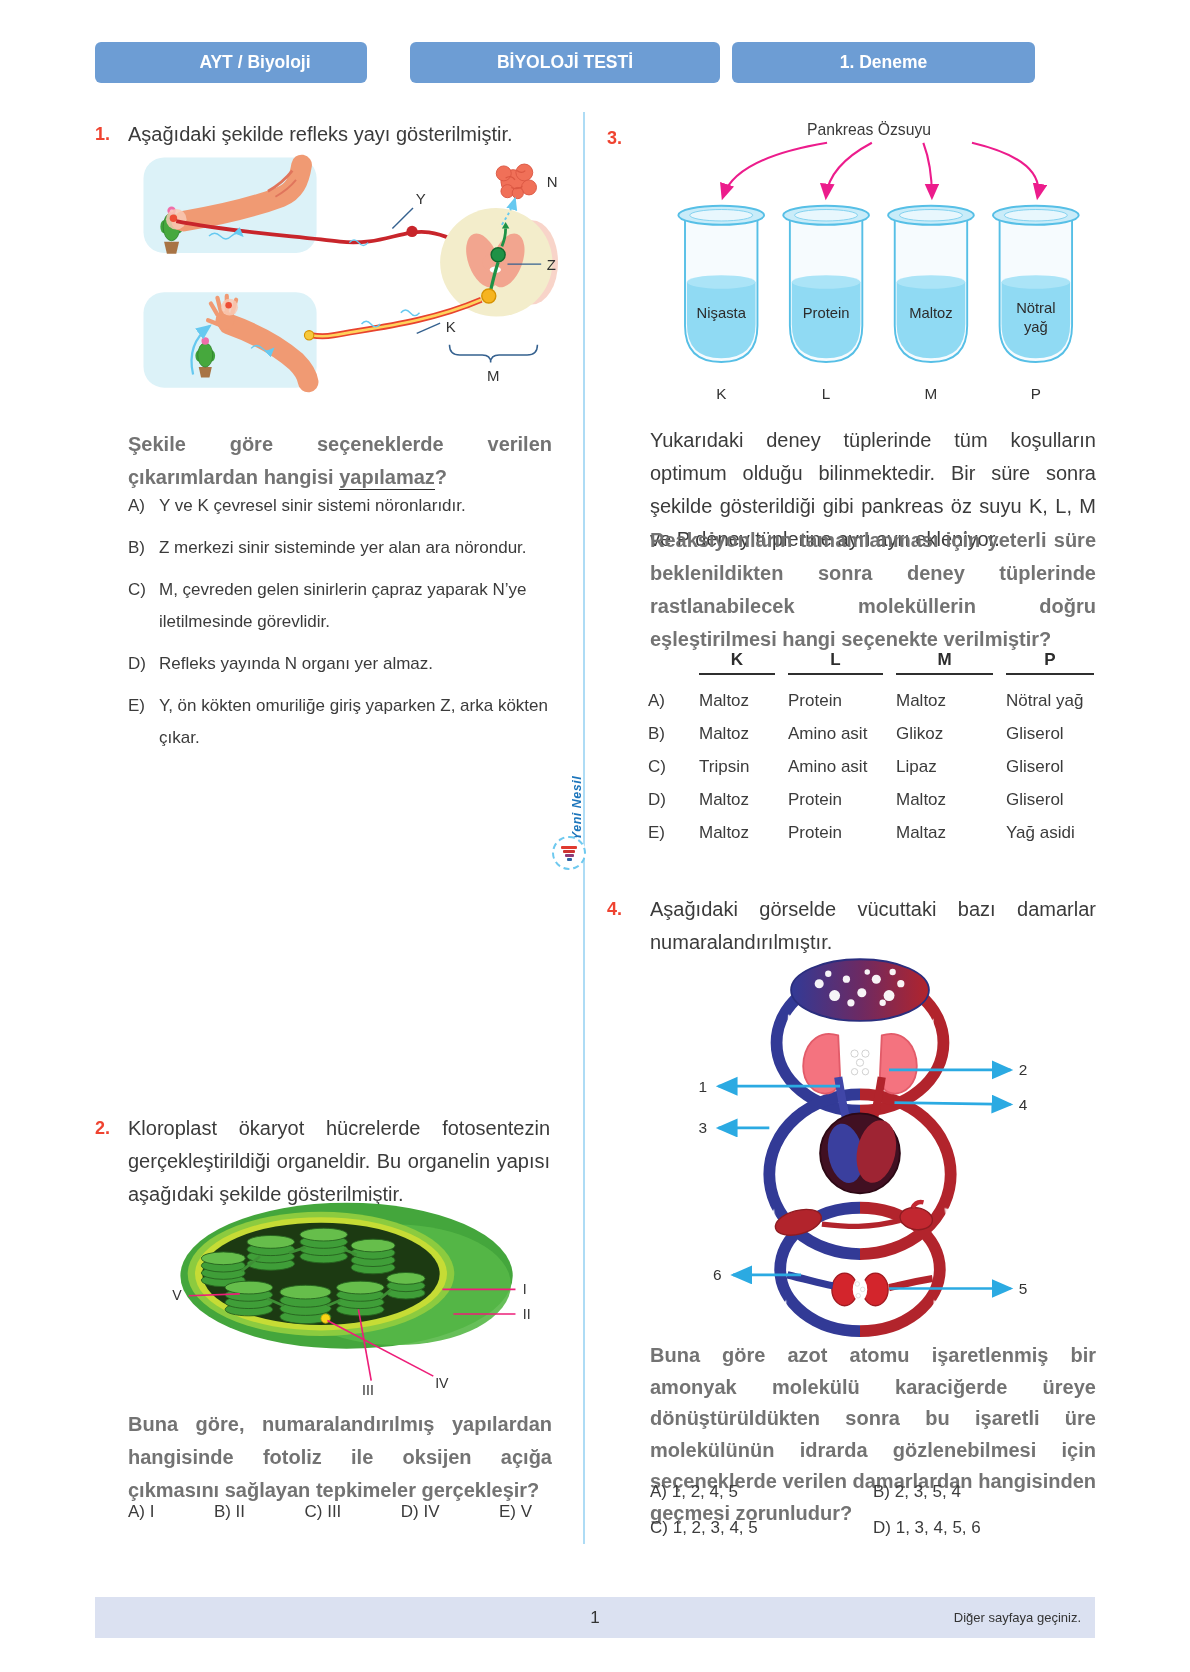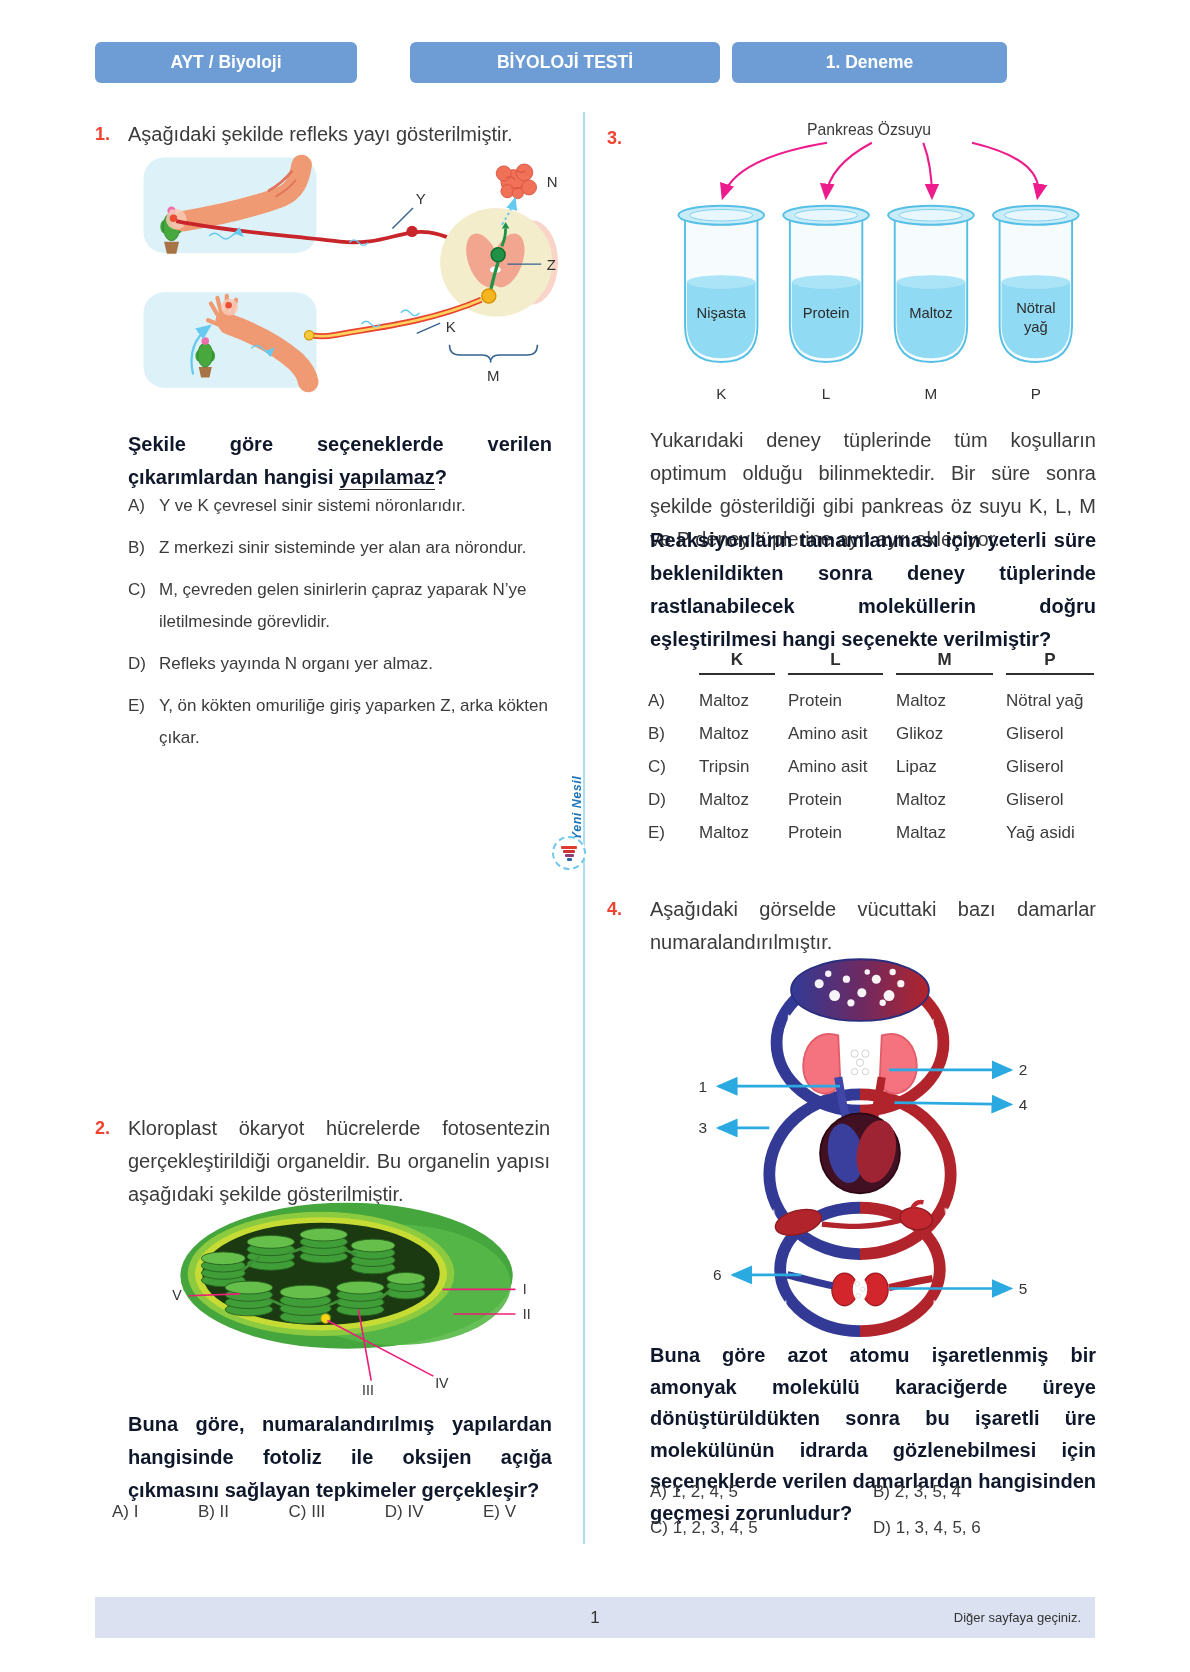--- a/index.html
+++ b/index.html
@@ -8,21 +8,21 @@
     font-family:"Liberation Sans", sans-serif;color:#3b3b3b;overflow:hidden;
   }
   .abs{position:absolute;}
   
   .hdr-box{position:absolute;top:42px;height:41px;background:#6d9dd4;border-radius:6px;
     color:#ffffff;font-weight:bold;font-size:17.5px;text-align:center;line-height:41px;}
   
   .qnum{position:absolute;color:#ef4330;font-weight:bold;font-size:18px;line-height:33px;}
   .para{position:absolute;font-size:20px;line-height:33px;color:#3b3b3b;}
   .jst{text-align:justify;}
-  .bold{font-weight:bold;color:#0f172a;}
+  .bold{font-weight:bold;color:#737373;}
   .uword{border-bottom:1.8px solid #2d2d2d;padding-bottom:1px;}
   
   .optlist{position:absolute;font-size:17px;color:#3b3b3b;}
   .opt{position:relative;padding-left:31px;line-height:32px;margin-bottom:10px;}
   .opt .letter{position:absolute;left:0;top:0;}
   
   .roman-opts{position:absolute;display:flex;justify-content:space-between;font-size:17px;color:#3b3b3b;}
   .roman-opts .ropt{white-space:nowrap;}
   
   .mtable{position:absolute;font-size:17px;color:#3b3b3b;}
@@ -48,23 +48,23 @@
   #footer .pg{position:absolute;left:0;right:0;text-align:center;line-height:41px;font-size:17px;color:#333;}
   #footer .note{position:absolute;right:14px;line-height:41px;font-size:13px;color:#333;}
   svg{display:block;}
   svg text{font-family:"Liberation Sans", sans-serif;}
 </style>
 </head>
 <body>
 
 <div id="page">
 
-  <div class="hdr-box" style="left:95px;width:262px;">AYT / Biyoloji</div>
+  <div class="hdr-box" style="left:95px;width:224px;padding-left:48px;">AYT / Biyoloji</div>
   <div class="hdr-box" style="left:410px;width:310px;">BİYOLOJİ TESTİ</div>
-  <div class="hdr-box" style="left:732px;width:275px;">1. Deneme</div>
+  <div class="hdr-box" style="left:732px;width:303px;">1. Deneme</div>
 
   <div id="divider"></div>
 
   <div class="qnum" style="left:95px;top:118px;">1.</div>
   <div class="para" style="left:128px;top:118px;width:422px;">Aşağıdaki şekilde refleks yayı gösterilmiştir.</div>
 
   <svg class="abs" style="left:120px;top:150px;" width="440" height="262" viewBox="0 0 470 280">
     <defs>
       <marker id="mCy1" markerWidth="8" markerHeight="8" refX="6" refY="3" orient="auto">
           <path d="M0,0 L7,3 L0,6 z" fill="#66c9f0"></path>
@@ -263,21 +263,21 @@
       <text x="44" y="112">V</text>
       <text x="428" y="105">I</text>
       <text x="428" y="132">II</text>
       <text x="252" y="216">III</text>
       <text x="332" y="208">IV</text>
     </g>
   </svg>
 
   <div class="para jst bold" style="left:128px;top:1408px;width:424px;">Buna göre, numaralandırılmış yapılardan hangisinde fotoliz ile oksijen açığa çıkmasını sağlayan tepkimeler gerçekleşir?</div>
 
-  <div class="roman-opts" style="left:112px;top:1502px;width:404px;">
+  <div class="roman-opts" style="left:128px;top:1502px;width:404px;">
     <span class="ropt"><span>A)</span> <span>I</span></span>
     <span class="ropt"><span>B)</span> <span>II</span></span>
     <span class="ropt"><span>C)</span> <span>III</span></span>
     <span class="ropt"><span>D)</span> <span>IV</span></span>
     <span class="ropt"><span>E)</span> <span>V</span></span>
   </div>
 
   <div class="qnum" style="left:607px;top:122px;">3.</div>
 
   <svg class="abs" style="left:640px;top:118px;" width="458" height="286" viewBox="0 0 480 300">

